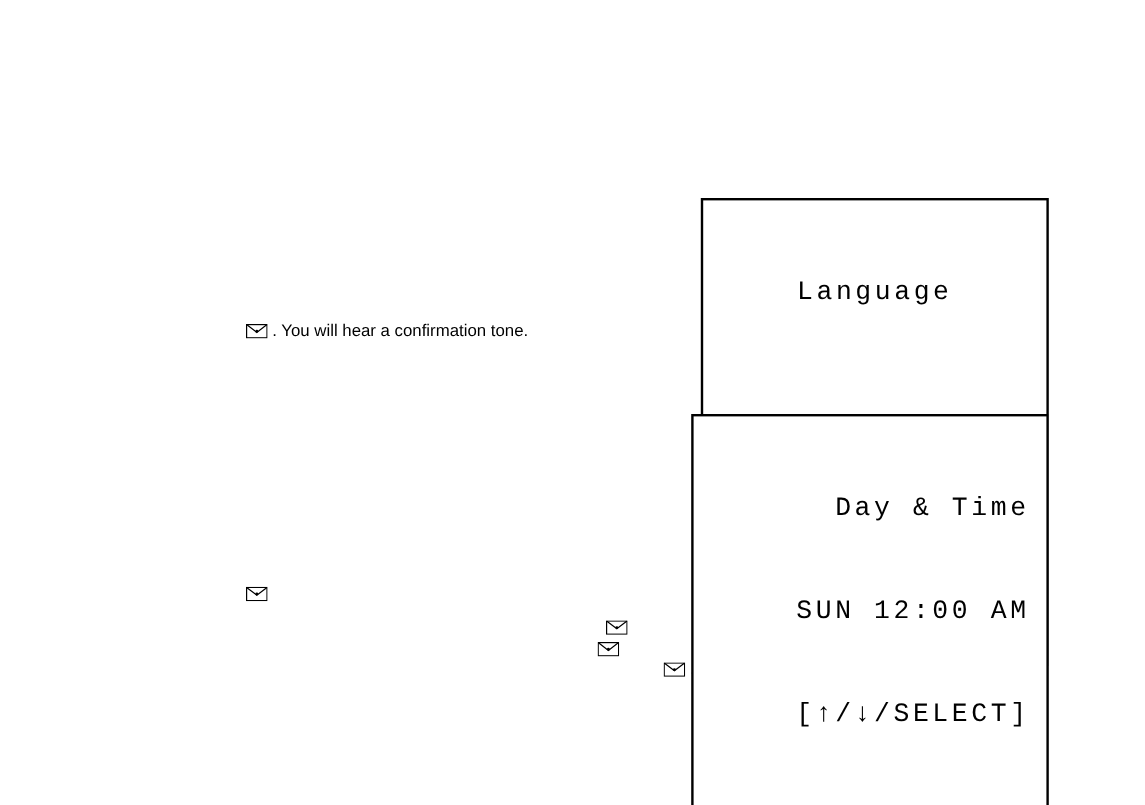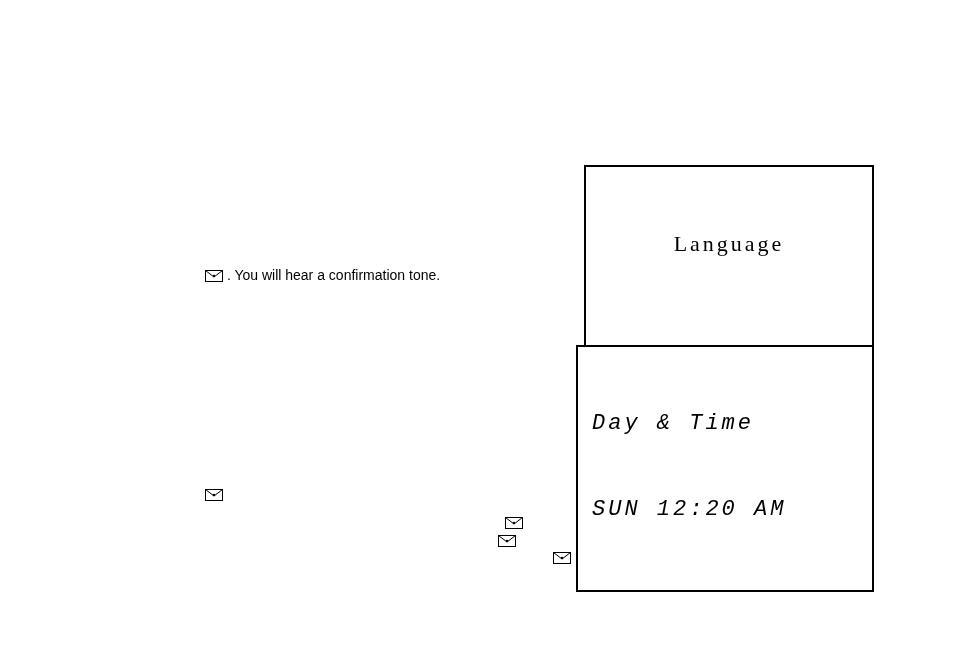--- a/index.html
+++ b/index.html
@@ -36,37 +36,35 @@
     font-family: "Courier New", Courier, monospace;
     font-size: 22px;
     line-height: 1.3;
     padding: 6px 14px 8px 14px;
     letter-spacing: 3px;
     white-space: pre;
   }
   .lcd-title {
     text-align: center;
     display: block;
-    font-family: Liberation Serif, serif;
   }
   .lcd-option {
     display: flex;
     align-items: center;
   }
   .lcd-cursor {
     width: 12px;
     display: inline-block;
   }
   .lcd-cursor svg {
     vertical-align: -2px;
   }
   .lcd-center {
-    text-align: left;
+    text-align: right;
     display: block;
-    font-style: italic;
   }
 </style>
 </head>
 <body>
 
 <div class="page">
 
   <div class="line" style="left:205px; top:235px;">
     <span class="envelope-icon">
       <svg viewBox="0 0 18 12" width="18" height="12">
@@ -127,16 +125,17 @@
           </svg>
       </span><span>English</span>
     </div>
     <div class="lcd-option">
       <span class="lcd-cursor"></span><span>Français</span>
     </div>
   </div>
 
   <div class="lcd-box" style="left:576px; top:345px; width:266px;">
     <span class="lcd-center">Day &amp; Time</span>
-    <span class="lcd-center">SUN 12:20 AM</span>
+    <span class="lcd-center">SUN 12:00 AM</span>
+    <span class="lcd-center">[↑/↓/SELECT]</span>
   </div>
 
 </div>
 
 </body></html>

